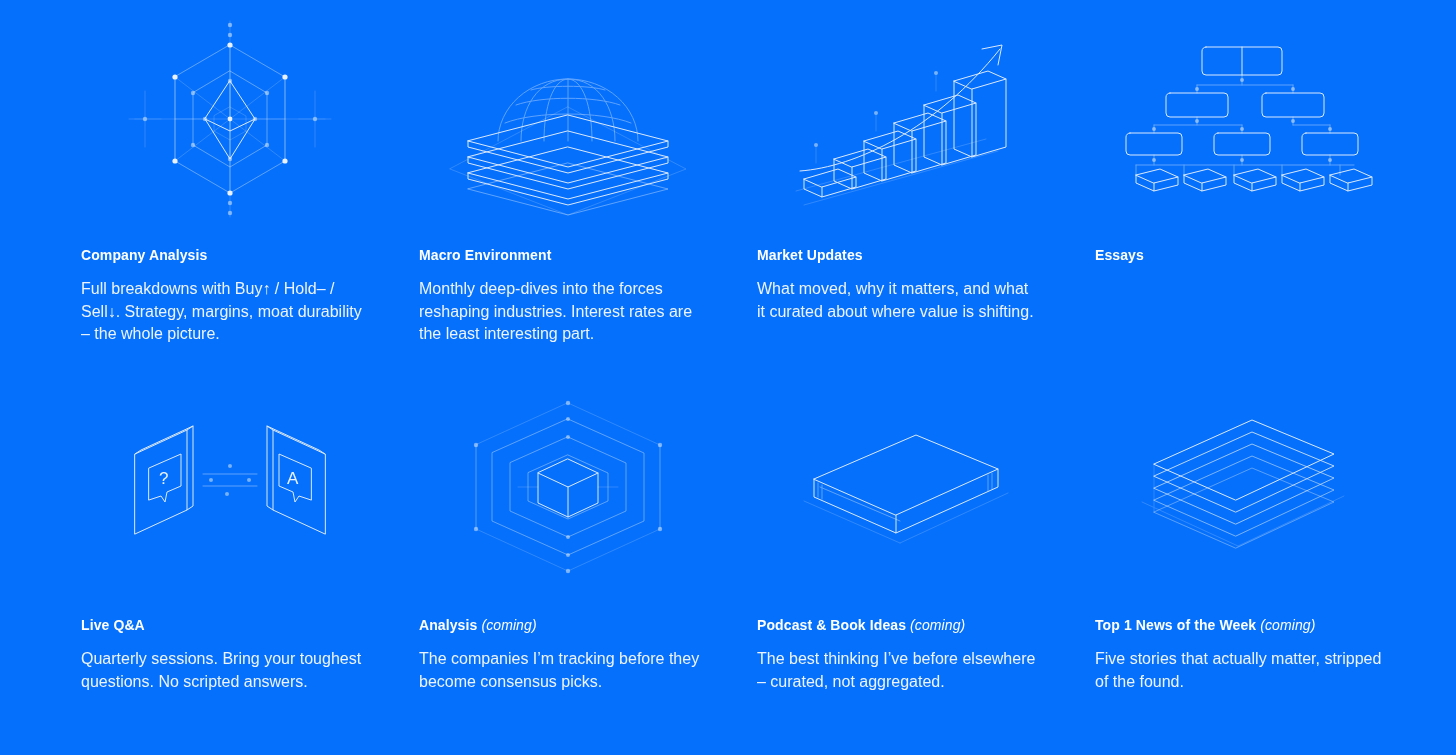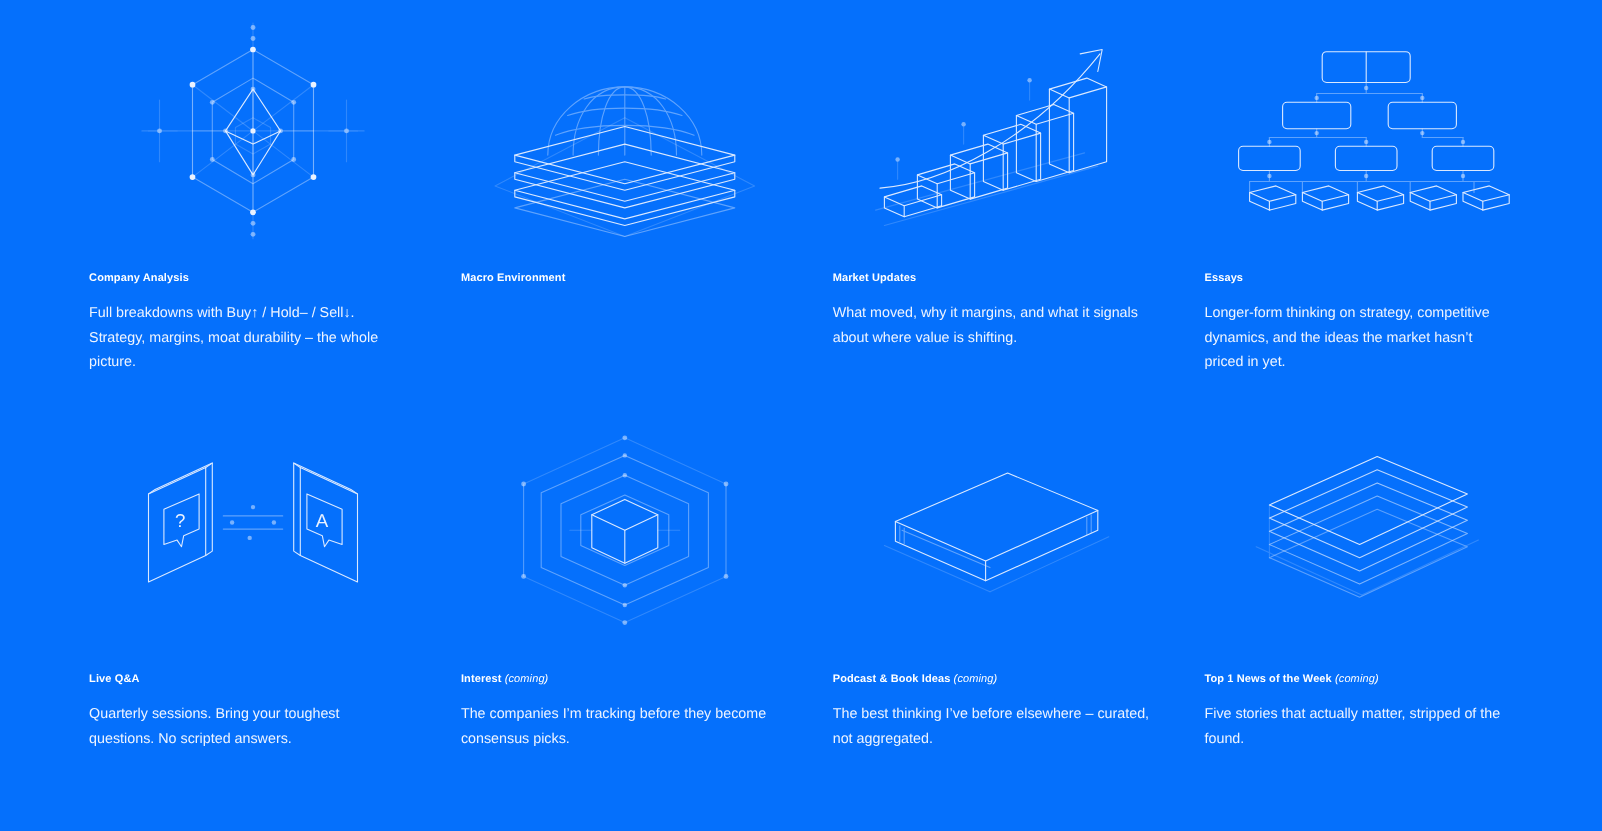--- a/index.html
+++ b/index.html
@@ -33,35 +33,35 @@
     height:210px;
     display:flex;
     align-items:center;
     justify-content:center;
     margin-bottom:22px;
   }
   .row-2 .icon-wrap{height:190px;margin-bottom:34px;}
   .icon-wrap svg{display:block;overflow:visible;}
   .card-title{
     color:#ffffff;
-    font-size:10px;
+    font-size:14px;
     font-weight:bold;
     line-height:1.3;
     margin:0 0 14px 0;
     letter-spacing:.1px;
     white-space:nowrap;
   }
   .card-title .coming{
     font-weight:normal;
     font-style:italic;
     text-align:right;
   }
   .card-desc{
     color:#eef4ff;
-    font-size:13px;
+    font-size:16px;
     line-height:22.6px;
     margin:0;
     max-width:290px;
   }
   .row-1 .card-desc{max-width:282px;}
 
   
   .st{fill:none;stroke:#dbe9ff;stroke-width:1;stroke-linejoin:round;stroke-linecap:round;}
   .st-dim{fill:none;stroke:#dbe9ff;stroke-width:1;opacity:.42;stroke-linejoin:round;stroke-linecap:round;}
   .st-faint{fill:none;stroke:#dbe9ff;stroke-width:1;opacity:.2;stroke-linejoin:round;stroke-linecap:round;}
@@ -167,20 +167,21 @@
             <polyline class="st" points="25,122 25,128 125,154 225,128 225,122"></polyline>
             <polygon class="st" points="125,112 225,138 125,164 25,138"></polygon>
             <polyline class="st" points="25,138 25,144 125,170 225,144 225,138"></polyline>
             <polygon class="st" points="125,128 225,154 125,180 25,154"></polygon>
             <polyline class="st" points="25,154 25,160 125,186 225,160 225,154"></polyline>
             <polygon class="st-dim" points="125,144 225,170 125,196 25,170"></polygon>
           </g>
         </svg>
       </div>
       <h3 class="card-title"><span>Macro Environment</span></h3>
+      <p class="card-desc">Monthly deep-dives into the forces reshaping industries. Interest rates are the least interesting part.</p>
     </div>
 
     <div class="card">
       <div class="icon-wrap">
         <svg width="240" height="200" viewBox="0 0 240 200">
 
           <g class="st-faint">
             <line x1="10" y1="172" x2="200" y2="120"></line>
             <line x1="18" y1="186" x2="212" y2="132"></line>
           </g>
@@ -221,21 +222,21 @@
             <line x1="150" y1="56" x2="150" y2="72"></line>
           </g>
           <g class="dot-dim">
             <circle cx="30" cy="126" r="2"></circle>
               <circle cx="90" cy="94" r="2"></circle>
               <circle cx="150" cy="54" r="2"></circle>
           </g>
         </svg>
       </div>
       <h3 class="card-title"><span>Market Updates</span></h3>
-      <p class="card-desc">What moved, why it margins, and what it signals about where value is shifting.</p>
+      <p class="card-desc">What moved, why it matters, and what it curated about where value is shifting.</p>
     </div>
 
     <div class="card">
       <div class="icon-wrap">
         <svg width="260" height="180" viewBox="0 0 260 180">
           <g class="st">
 
             <rect x="88" y="18" width="80" height="28" rx="4"></rect>
             <line x1="128" y1="18" x2="128" y2="46"></line>
 
@@ -296,21 +297,20 @@
             <circle cx="40" cy="100" r="2"></circle>
               <circle cx="128" cy="100" r="2"></circle>
               <circle cx="216" cy="100" r="2"></circle>
             <circle cx="40" cy="131" r="2"></circle>
               <circle cx="128" cy="131" r="2"></circle>
               <circle cx="216" cy="131" r="2"></circle>
           </g>
         </svg>
       </div>
       <h3 class="card-title"><span>Essays</span></h3>
-      <p class="card-desc">Longer-form thinking on strategy, competitive dynamics, and the ideas the market hasn’t priced in yet.</p>
     </div>
   </div>
 
   <div class="row row-2">
 
     <div class="card">
       <div class="icon-wrap">
         <svg width="230" height="150" viewBox="0 0 230 150">
 
           <g class="st">
@@ -378,21 +378,21 @@
               <circle cx="202" cy="48" r="2.2"></circle>
             <circle cx="18" cy="132" r="2.2"></circle>
               <circle cx="202" cy="132" r="2.2"></circle>
             <circle cx="110" cy="22" r="2"></circle>
               <circle cx="110" cy="40" r="2"></circle>
             <circle cx="110" cy="158" r="2"></circle>
               <circle cx="110" cy="140" r="2"></circle>
           </g>
         </svg>
       </div>
-      <h3 class="card-title"><span>Interest</span> <span class="coming">(coming)</span></h3>
+      <h3 class="card-title"><span>Analysis</span> <span class="coming">(coming)</span></h3>
       <p class="card-desc">The companies I’m tracking before they become consensus picks.</p>
     </div>
 
     <div class="card">
       <div class="icon-wrap">
         <svg width="220" height="140" viewBox="0 0 220 140">
           <g class="st">
 
             <polygon points="18,62 120,18 202,52 100,98"></polygon>
 

